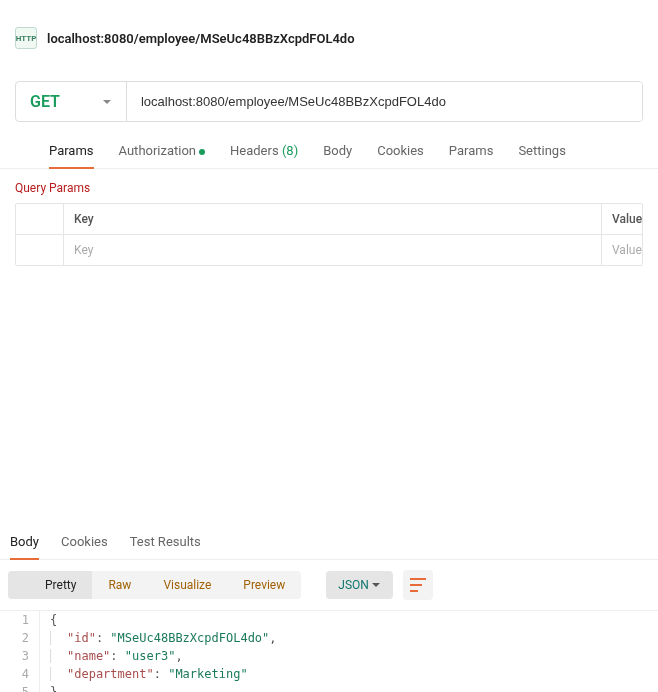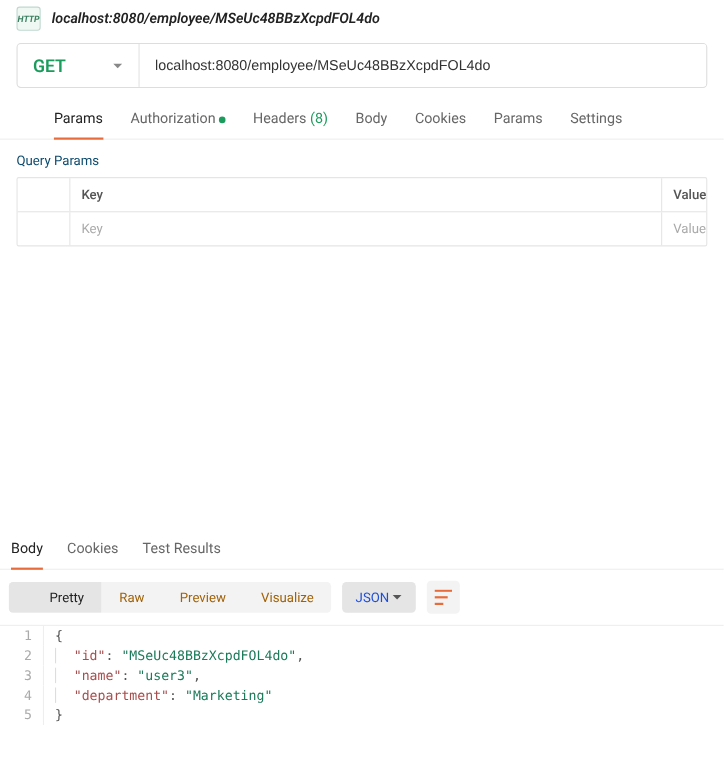--- a/index.html
+++ b/index.html
@@ -6,23 +6,22 @@
     body {
       font-family: -apple-system, BlinkMacSystemFont, "Segoe UI", Roboto, sans-serif;
       font-size: 13px;
       color: #333;
       background: #fff;
       width: 658px;
     }
     .header-row {
       display: flex;
       align-items: center;
-      padding: 6px 15px;
+      padding: 27px 15px;
       gap: 10px;
-      font-style: italic;
     }
     .http-badge {
       width: 22px;
       height: 22px;
       border: 1px solid #c0d8d0;
       border-radius: 3px;
       display: flex;
       align-items: center;
       justify-content: center;
       font-size: 8px;
@@ -101,21 +100,21 @@
       background: #1b9c5d;
       border-radius: 50%;
       margin-left: 3px;
       vertical-align: middle;
     }
     .count {
       color: #1b9c5d;
     }
     .section-label {
       padding: 12px 15px 8px 15px;
-      color: #0c4a6e;
+      color: #b91c1c;
       font-size: 12px;
     }
     .params-table {
       margin: 0 15px;
       border: 1px solid #e5e5e5;
       border-radius: 2px;
     }
     .params-row {
       display: flex;
       border-bottom: 1px solid #e5e5e5;
@@ -196,22 +195,23 @@
       padding-left: 37px;
     }
     .format-select {
       display: flex;
       align-items: center;
       gap: 2px;
       padding: 7px 12px;
       background: #e5e5e5;
       border-radius: 4px;
       font-size: 12px;
-      color: #1d4ed8;
-      cursor: pointer;
+      color: #0f766e;
+      cursor: pointer;
+      margin-left: 15px;
     }
     .wrap-btn {
       width: 30px;
       height: 30px;
       background: #f3f3f3;
       border-radius: 4px;
       display: flex;
       align-items: center;
       justify-content: center;
       cursor: pointer;
@@ -298,22 +298,22 @@
 <div class="resp-tabs">
   <div class="resp-tab active">Body</div>
   <div class="resp-tab">Cookies</div>
   <div class="resp-tab">Test Results</div>
 </div>
 
 <div class="resp-toolbar">
   <div class="view-btns">
     <div class="view-btn active">Pretty</div>
     <div class="view-btn">Raw</div>
+    <div class="view-btn">Visualize</div>
     <div class="view-btn">Preview</div>
-    <div class="view-btn">Visualize</div>
   </div>
   <div class="format-select">
     <span>JSON</span>
     <svg class="chevron" viewBox="0 0 10 10" style="fill:#555">
         <path d="M1 3 L5 7 L9 3"></path>
       </svg>
   </div>
   <div class="wrap-btn">
     <svg class="wrap-icon" width="16" height="14" viewBox="0 0 16 14">
         <rect x="0" y="0" width="16" height="2"></rect>

